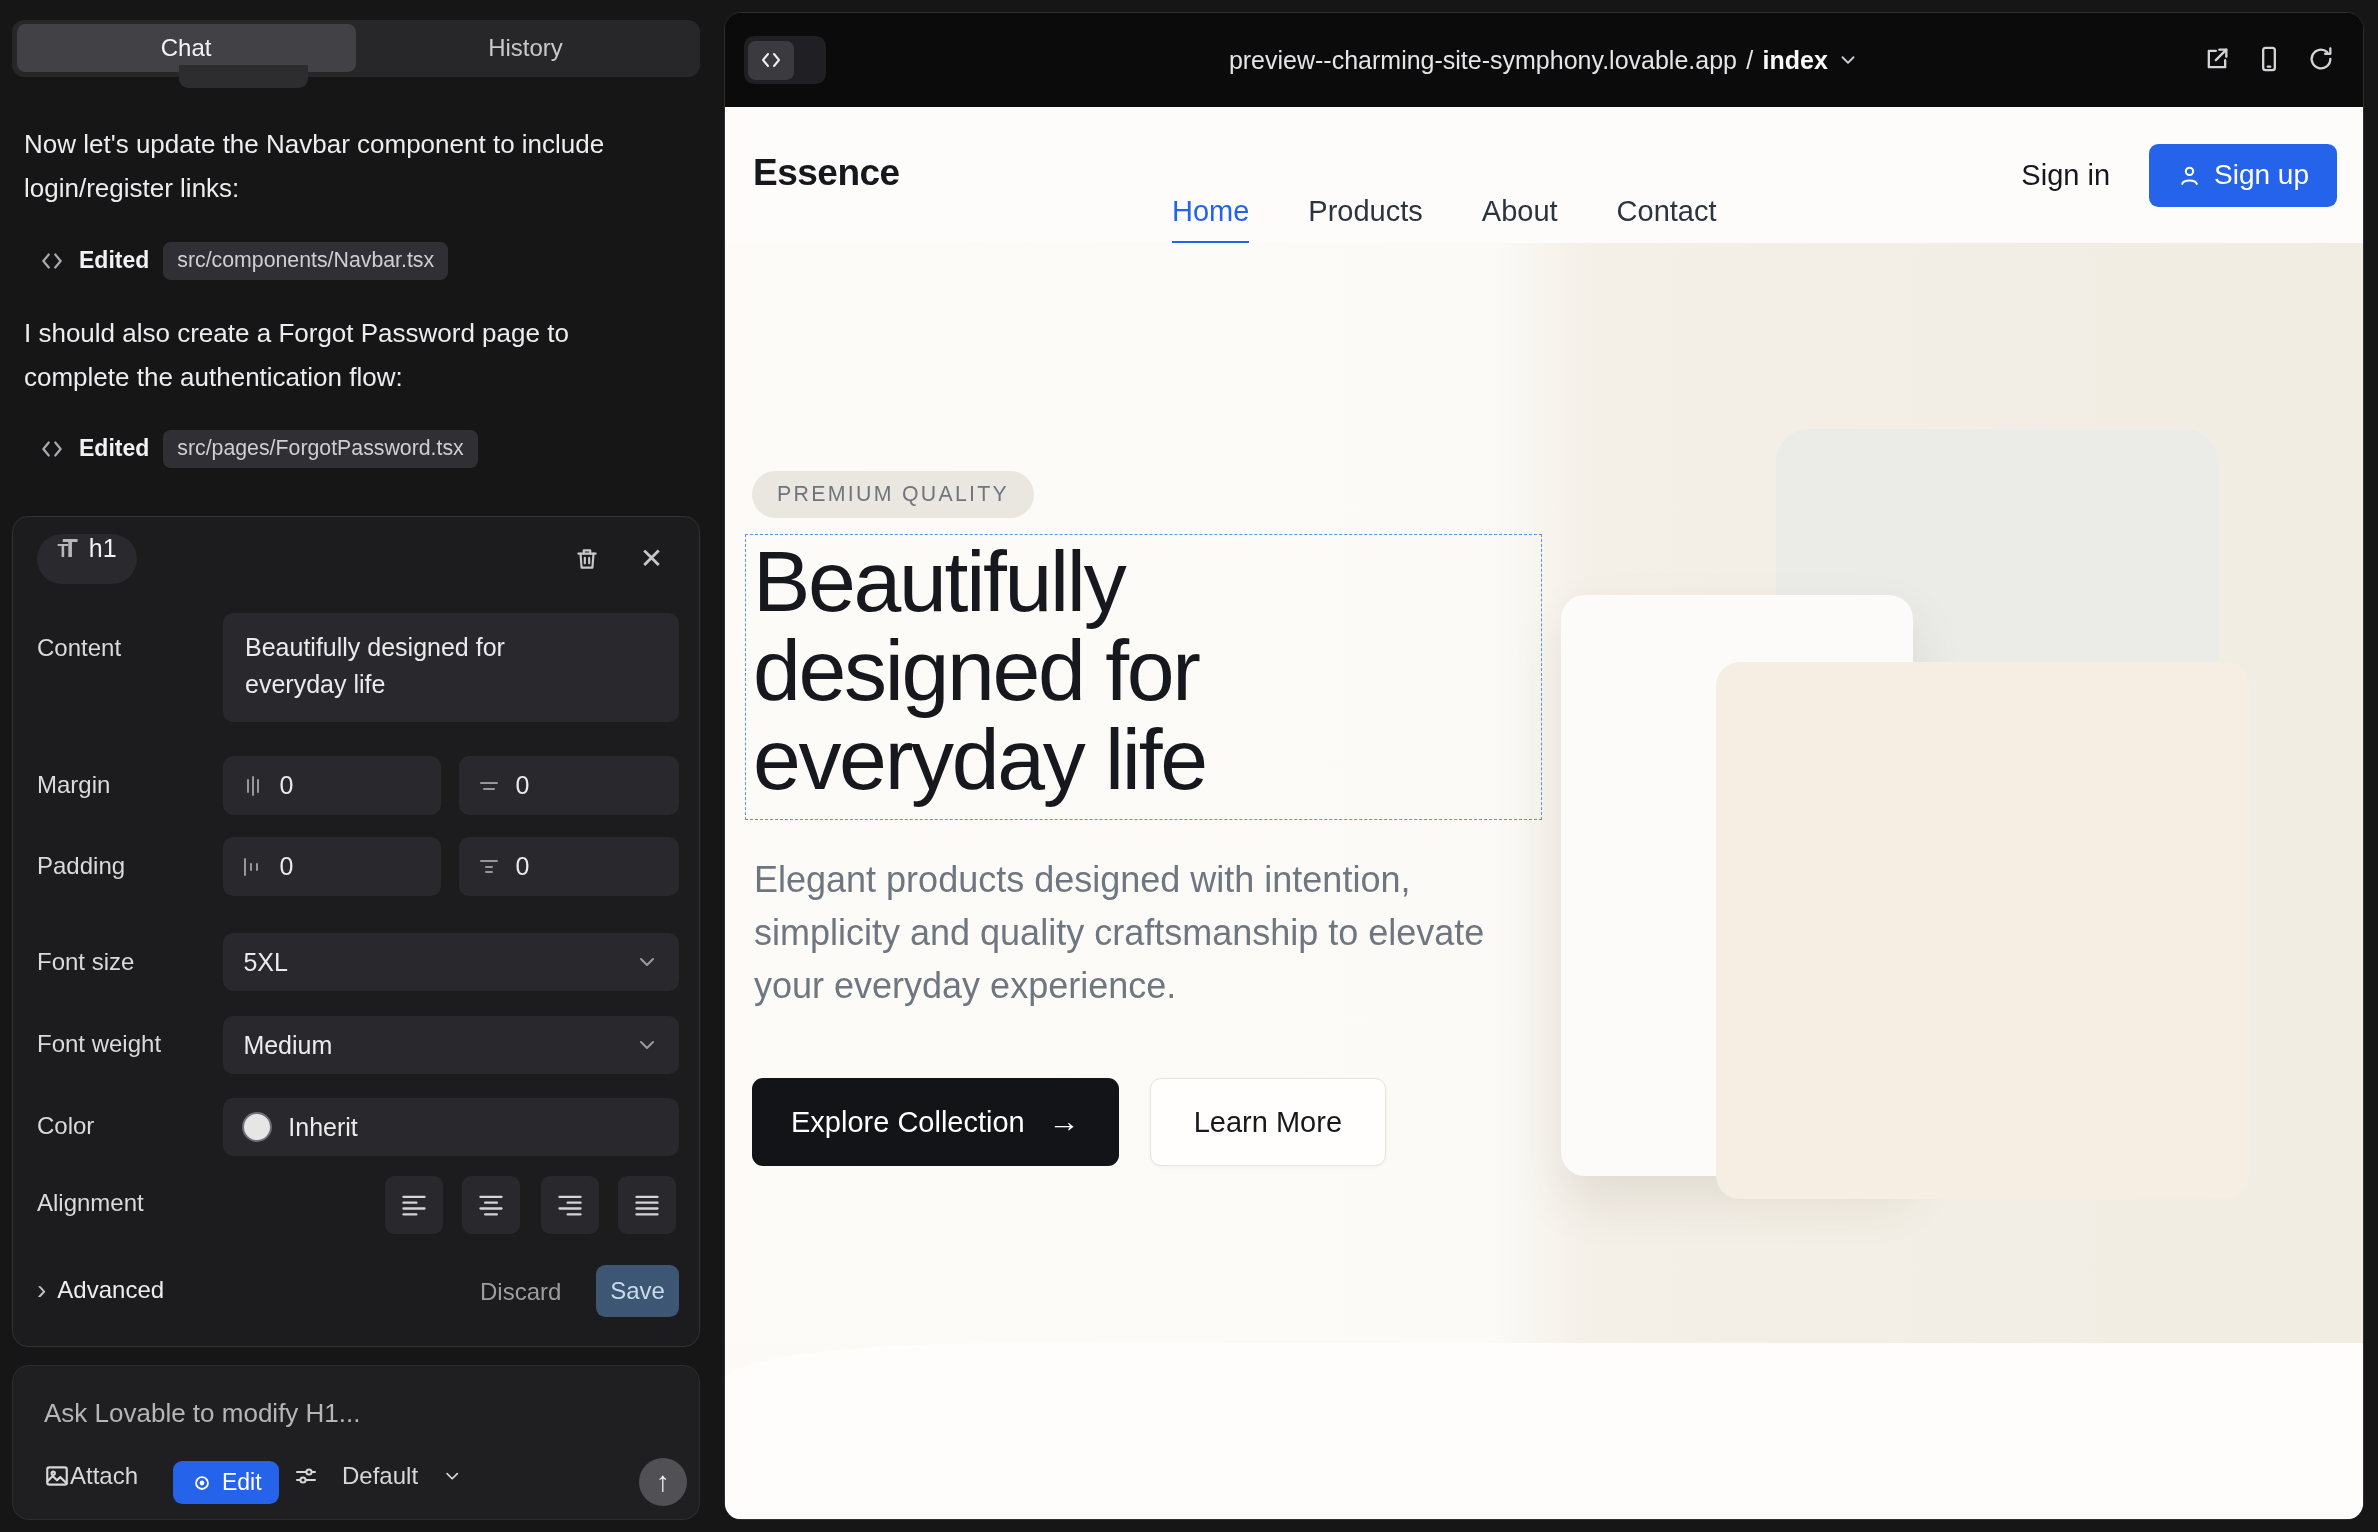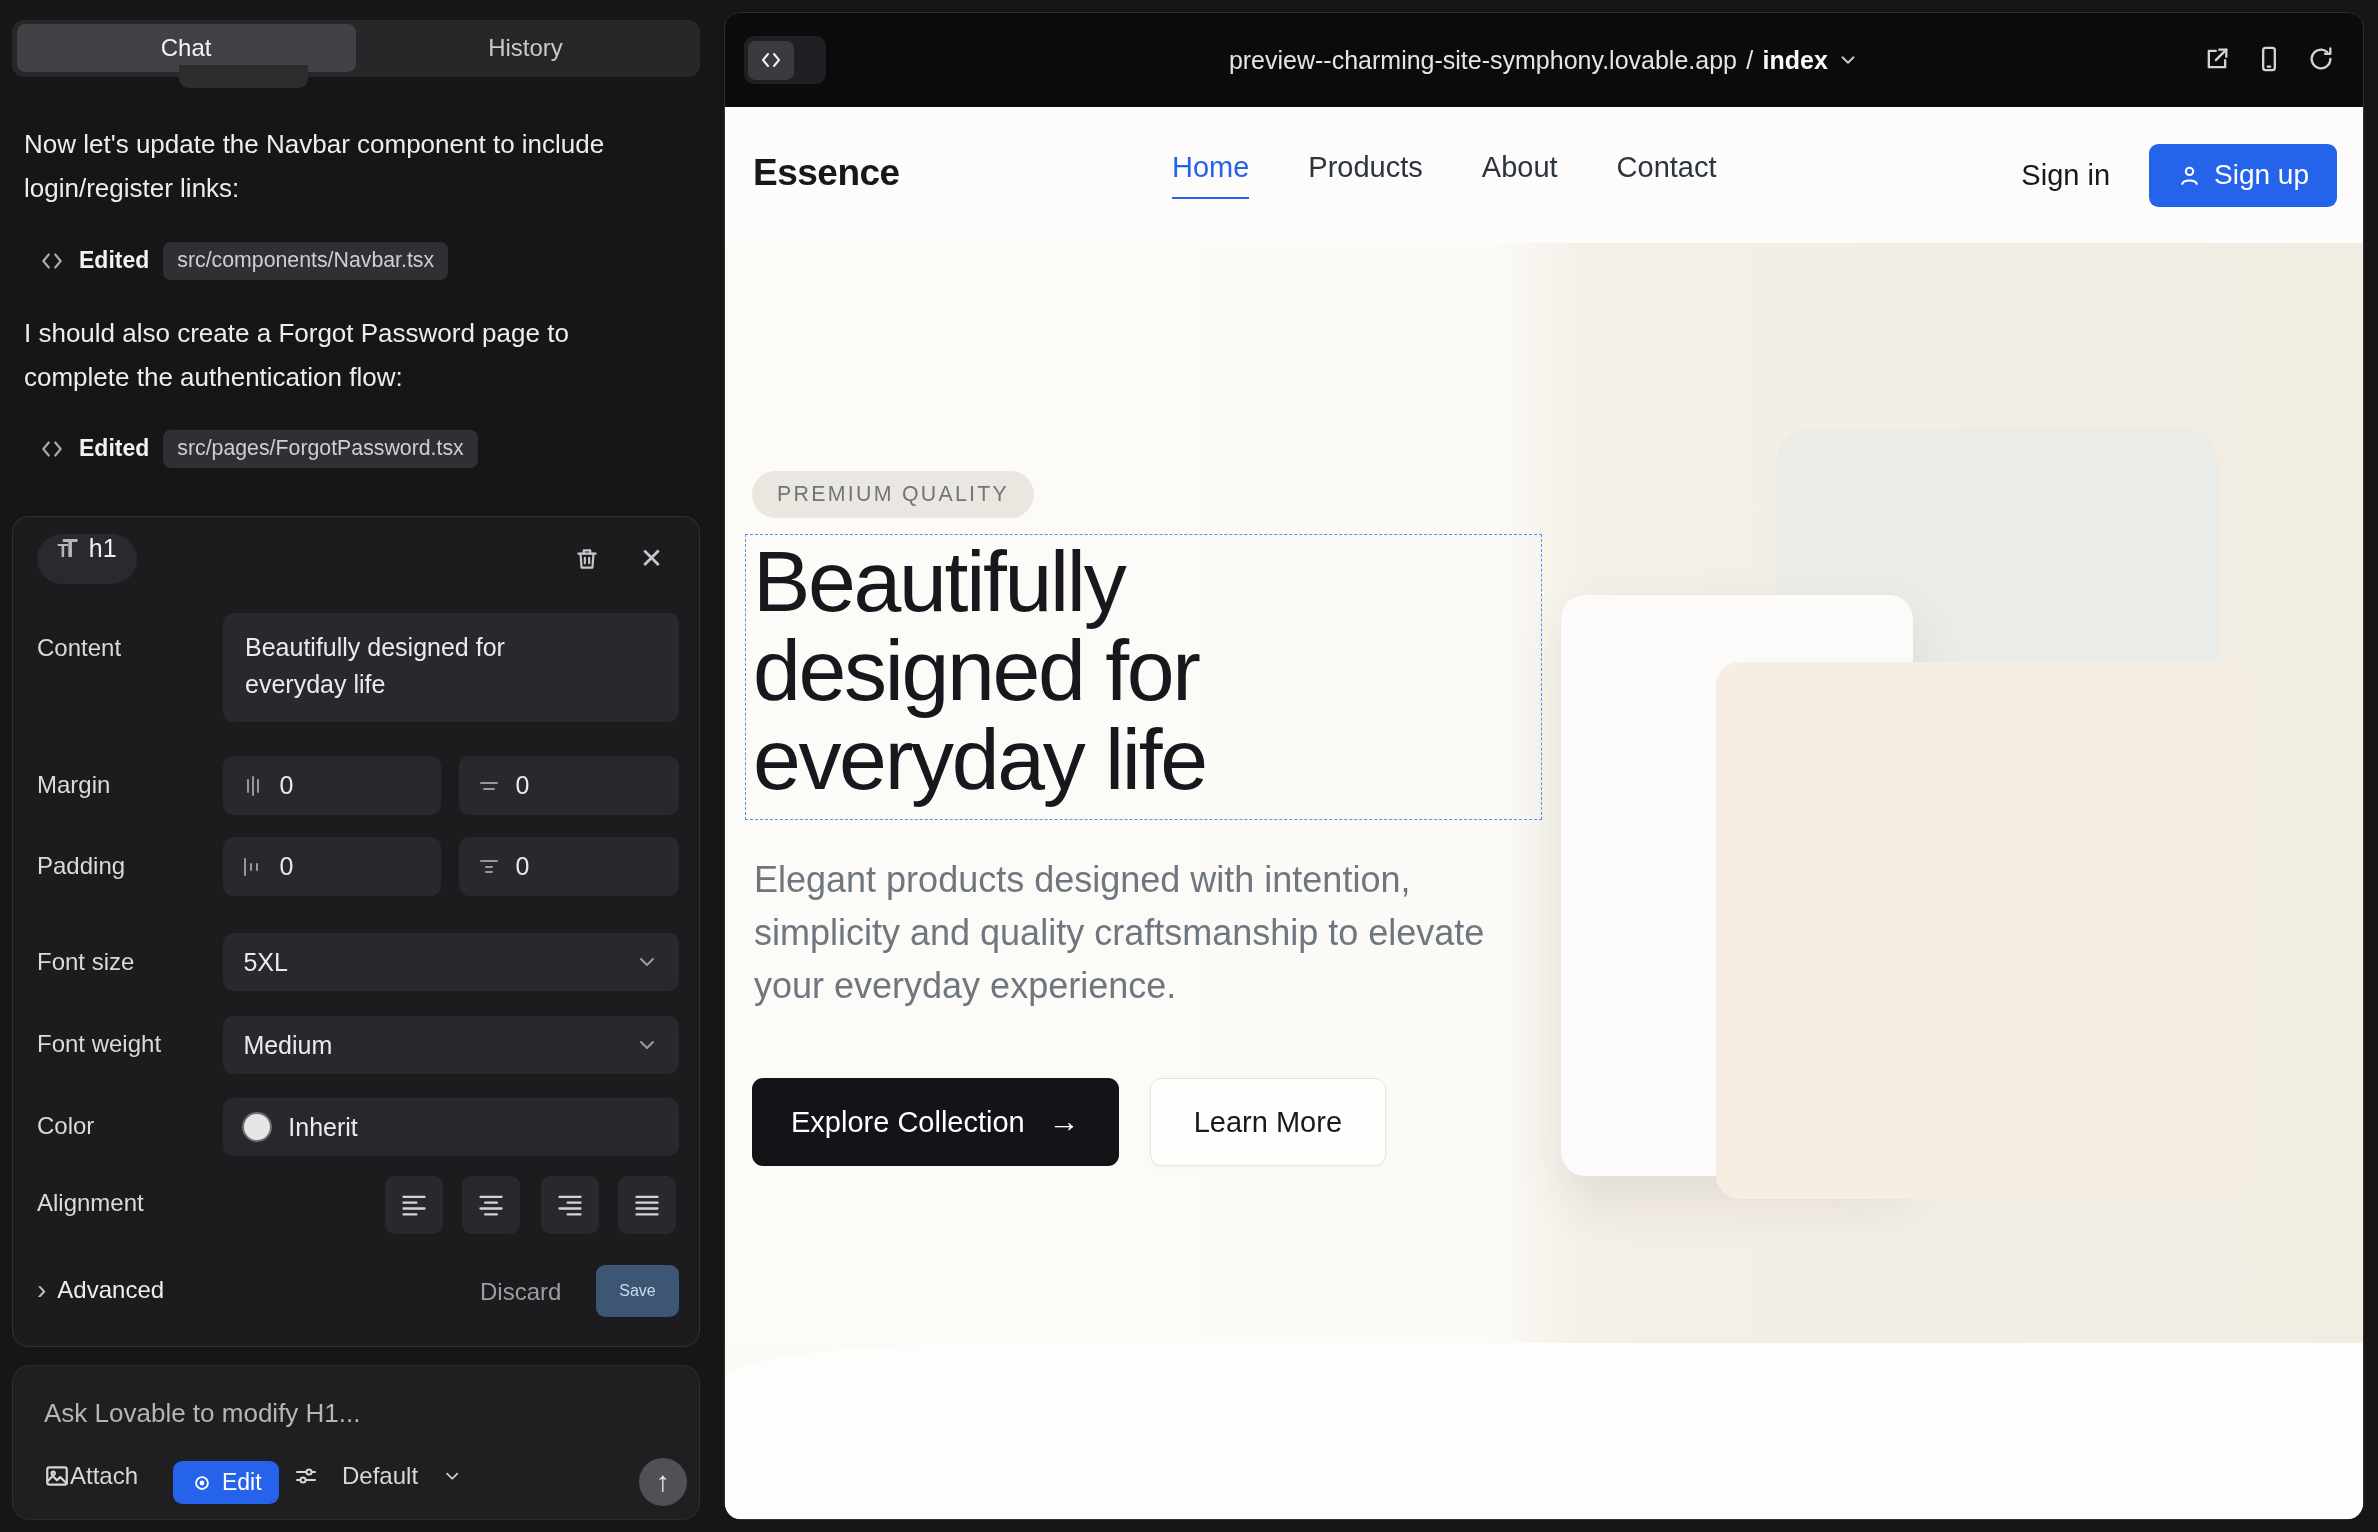--- a/index.html
+++ b/index.html
@@ -82,21 +82,21 @@
     align-items:center; justify-content:center; color:#d4d4d7; }
   #align-left { left:372px; } #align-center { left:449px; }
   #align-right { left:528px; } #align-justify { left:605px; }
 
   #advanced { position:absolute; left:24px; top:759px; display:flex; align-items:center;
     gap:11px; color:#ededef; font-size:24px; }
   #advanced .adv-chev { color:#c0c0c4; font-size:28px; line-height:24px; }
   #discard-btn { position:absolute; left:467px; top:761px; background:none; border:none;
     color:#9d9da1; font-size:24px; }
   #save-btn { position:absolute; left:583px; top:748px; width:83px; height:52px;
-    background:#3d5674; border:none; border-radius:9.3px; color:#c9daee; font-size:16px; }
+    background:#3d5674; border:none; border-radius:9.3px; color:#c9daee; font-size:24px; }
 
   
   #composer { position:absolute; left:12px; top:1365px; width:688px; height:155px;
     background:#1f1f22; border:0.9px solid #2d2d31; border-radius:16.7px; }
   #composer-input { position:absolute; left:31px; top:32px; color:#b5b5b8; font-size:26px; }
   #attach-btn { position:absolute; left:31px; top:96px; display:flex; align-items:center;
     color:#d7d7da; font-size:24px; background:none; border:none; }
   #edit-pill { position:absolute; left:160px; top:95px; height:43px; background:#2563eb;
     border:none; border-radius:9.3px; display:flex; align-items:center; gap:9.3px;
     padding:0 17.6px; color:#ffffff; font-size:23px; }
@@ -122,21 +122,21 @@
     color:#d3d3d6; }
   #chrome-actions .icon-a { width:28px; height:28px; background:none; border:none;
     color:#d3d3d6; padding:0; }
 
   
   #preview { position:absolute; left:0; right:0; top:94px; bottom:0; background:#fbfaf7; }
   #site-nav { position:absolute; left:0; right:0; top:0; height:136px; background:#fdfcfa; }
   #brand { position:absolute; left:28px; top:45px; font-size:37px; font-weight:700;
     color:#15181d; letter-spacing:-0.5px; }
   #nav-links { position:absolute; left:447px; top:0; height:136px; display:flex;
-    align-items:center; gap:59px; font-size:29px; }
+    align-items:flex-end; gap:59px; font-size:29px; }
   .nav-link { color:#2c3440; padding-bottom:13px; border-bottom:2.8px solid transparent; }
   .nav-link.active { color:#2563eb; border-bottom-color:#2563eb; }
   #nav-auth { position:absolute; right:26px; top:0; height:136px; display:flex;
     align-items:center; gap:39px; }
   #sign-in { font-size:29px; color:#15181d; background:none; border:none; }
   #sign-up-btn { height:63px; padding:0 28px; background:#2563eb; border:none;
     border-radius:9.3px; color:#ffffff; font-size:28px; display:flex; align-items:center;
     gap:12px; }
   #sign-up-btn .ic { width:25px; height:25px; }
 

